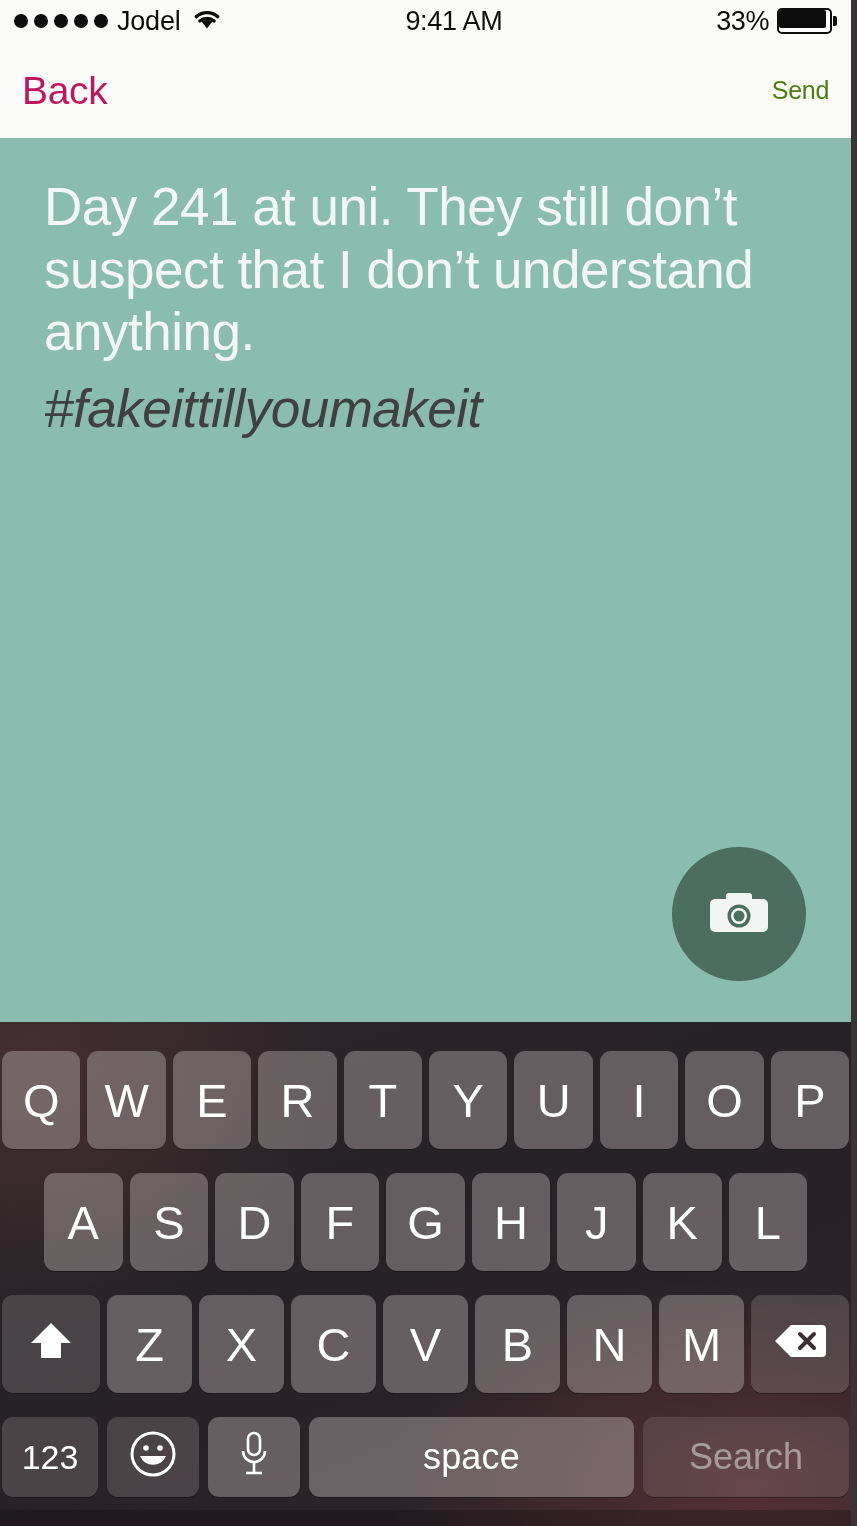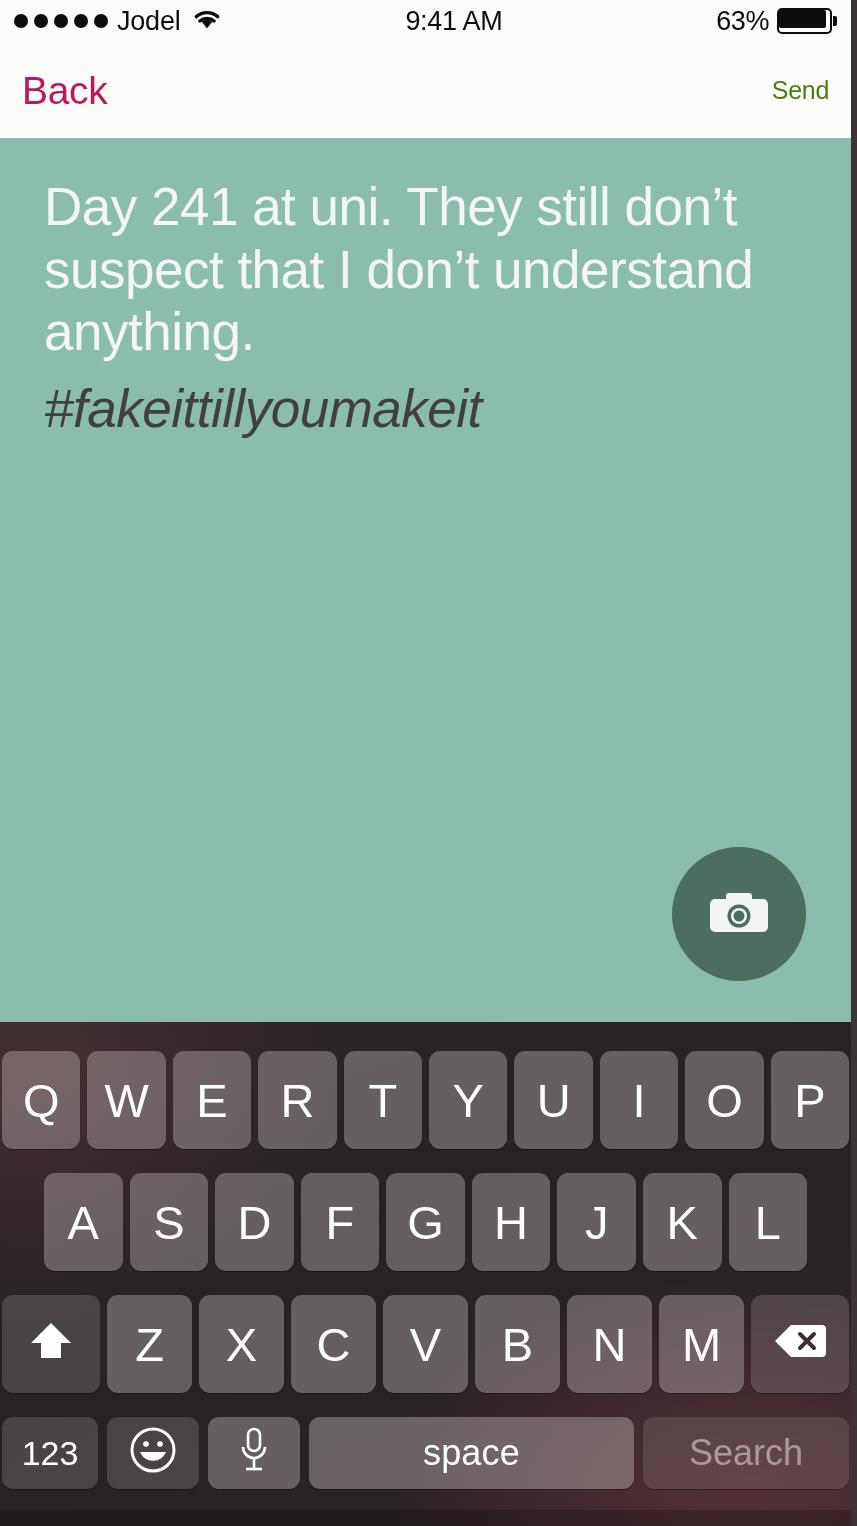--- a/index.html
+++ b/index.html
@@ -123,21 +123,21 @@
     background:
       radial-gradient(ellipse 520px 300px at 88% 92%, rgba(150,70,75,0.38) 0%, rgba(150,70,75,0.0) 70%),
       radial-gradient(ellipse 420px 360px at 4% 10%, rgba(120,70,70,0.30) 0%, rgba(120,70,70,0) 72%),
       linear-gradient(160deg, #2e2529 0%, #262226 40%, #2d2328 100%);
     z-index:15;
   }
   .kb-row { position:absolute; left:0; width:851px; display:flex; }
   #row1 { top:29px;  height:98px; padding:0 2px; gap:7px; }
   #row2 { top:151px; height:98px; padding:0 44px; gap:7px; }
   #row3 { top:273px; height:98px; padding:0 2px; gap:7px; }
-  #row4 { top:395px; height:72px; padding:0 2px; gap:9px; }
+  #row4 { top:395px; height:80px; padding:0 2px; gap:9px; }
 
   .key {
     flex:1 1 0;
     background:rgba(196,186,186,0.40);
     border-radius:11px;
     display:flex; align-items:center; justify-content:center;
     color:#ffffff;
     font-size:47px;
     font-weight:400;
     box-shadow:0 1px 0 rgba(0,0,0,0.35);
@@ -196,21 +196,21 @@
       <span id="wifi-icon">
         <svg width="30" height="24" viewBox="0 0 30 24">
           <path d="M15 21.5 L9.6 14.6 A8.6 8.6 0 0 1 20.4 14.6 Z" fill="#0d0d0d"></path>
           <path d="M4.3 9.6 A16.5 16.5 0 0 1 25.7 9.6" stroke="#0d0d0d" stroke-width="3.4" fill="none" stroke-linecap="round"></path>
           <path d="M7.8 14.0 A11.3 11.3 0 0 1 22.2 14.0" stroke="#0d0d0d" stroke-width="3.2" fill="none" stroke-linecap="round"></path>
         </svg>
       </span>
     </div>
     <div id="status-center">9:41 AM</div>
     <div id="status-right">
-      <span id="battery-pct">63%</span>
+      <span id="battery-pct">33%</span>
       <span id="battery-icon">
         <span id="battery-body"></span>
         <span id="battery-fill"></span>
         <span id="battery-tip"></span>
       </span>
     </div>
   </div>
 
   <div id="nav-bar">
     <span id="back-button">Back</span>

